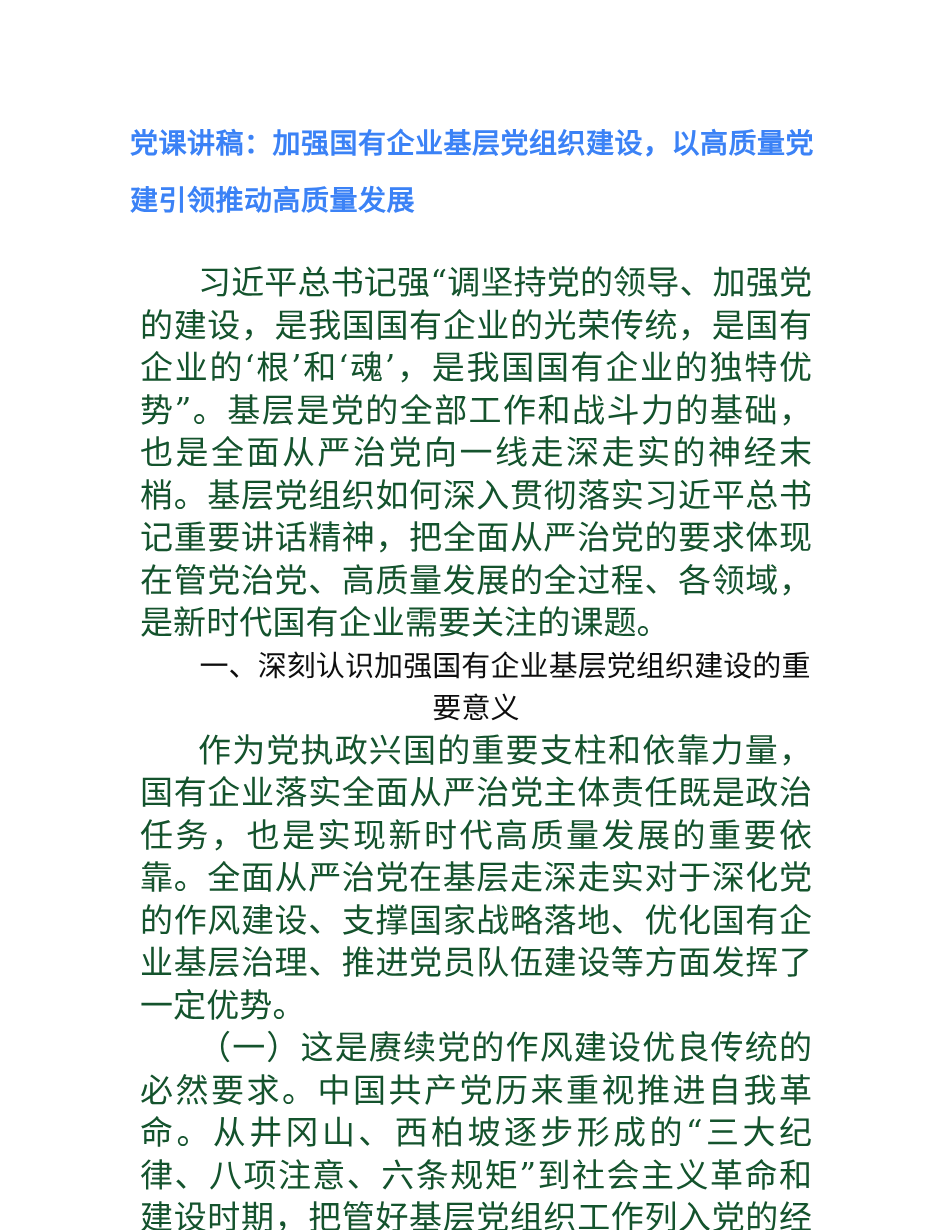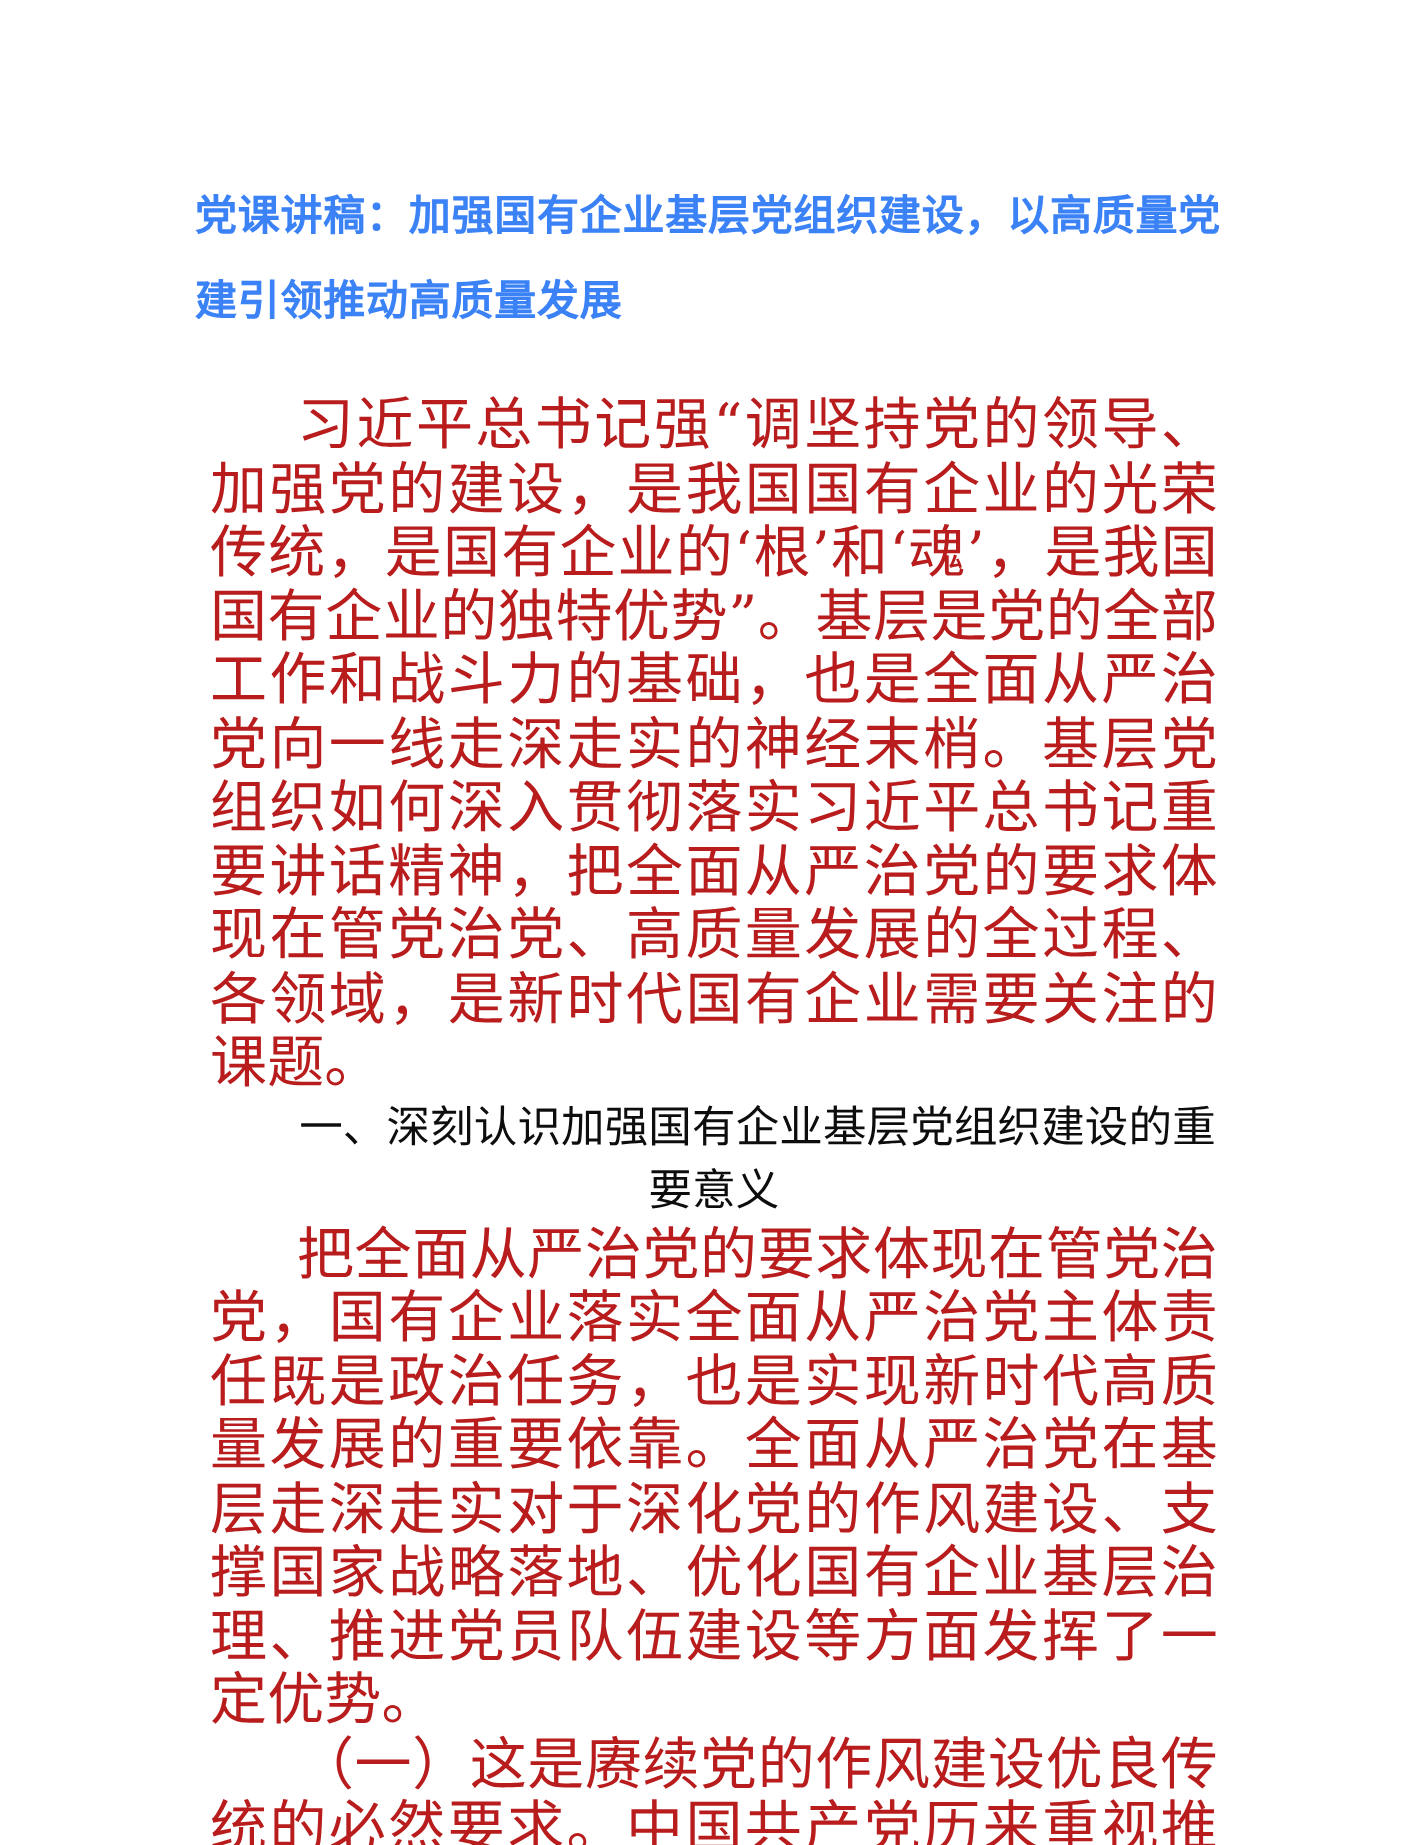--- a/index.html
+++ b/index.html
@@ -44,24 +44,24 @@
   
   .doc-body {
     position: absolute;
     left: 140px;
     top: 262px;
     width: 672px;
   }
 
   .para {
     font-family: "DejaVu Serif", "Liberation Serif", serif;
-    font-size: 38px;
+    font-size: 33px;
     line-height: 42.5px;
     letter-spacing: 0.1px;
-    color: #b91c1c;
+    color: #14532d;
     text-align: justify;
     text-align-last: left;
     text-justify: inter-character;
     word-break: break-all;
     text-indent: 58px;
     margin: 0;
     white-space: pre-wrap;
   }
 
   .para + .para {
@@ -87,19 +87,19 @@
 <div id="page">
 
   <h1 class="doc-title">党课讲稿：加强国有企业基层党组织建设，以高质量党建引领推动高质量发展</h1>
 
   <div class="doc-body">
 
     <p class="para">习近平总书记强“调坚持党的领导、加强党的建设，是我国国有企业的光荣传统，是国有企业的‘根’和‘魂’，是我国国有企业的独特优势”。基层是党的全部工作和战斗力的基础，也是全面从严治党向一线走深走实的神经末梢。基层党组织如何深入贯彻落实习近平总书记重要讲话精神，把全面从严治党的要求体现在管党治党、高质量发展的全过程、各领域，是新时代国有企业需要关注的课题。</p>
 
     <p class="section-heading">一、深刻认识加强国有企业基层党组织建设的重要意义</p>
 
-    <p class="para">把全面从严治党的要求体现在管党治党，国有企业落实全面从严治党主体责任既是政治任务，也是实现新时代高质量发展的重要依靠。全面从严治党在基层走深走实对于深化党的作风建设、支撑国家战略落地、优化国有企业基层治理、推进党员队伍建设等方面发挥了一定优势。</p>
+    <p class="para">作为党执政兴国的重要支柱和依靠力量，国有企业落实全面从严治党主体责任既是政治任务，也是实现新时代高质量发展的重要依靠。全面从严治党在基层走深走实对于深化党的作风建设、支撑国家战略落地、优化国有企业基层治理、推进党员队伍建设等方面发挥了一定优势。</p>
 
     <p class="para">（一）这是赓续党的作风建设优良传统的必然要求。中国共产党历来重视推进自我革命。从井冈山、西柏坡逐步形成的“三大纪律、八项注意、六条规矩”到社会主义革命和建设时期，把管好基层党组织工作列入党的经常工作日程，再到党的十八大以来，集中纠治“四风”问题、深入贯彻“中央八项规定及其实施细则精神”，每一项作风建设提出的治理举措都是不同历史时期夯实党的执政基础和领导核心的保障，有力回</p>
 
   </div>
 
 </div>
 
 </body></html>

